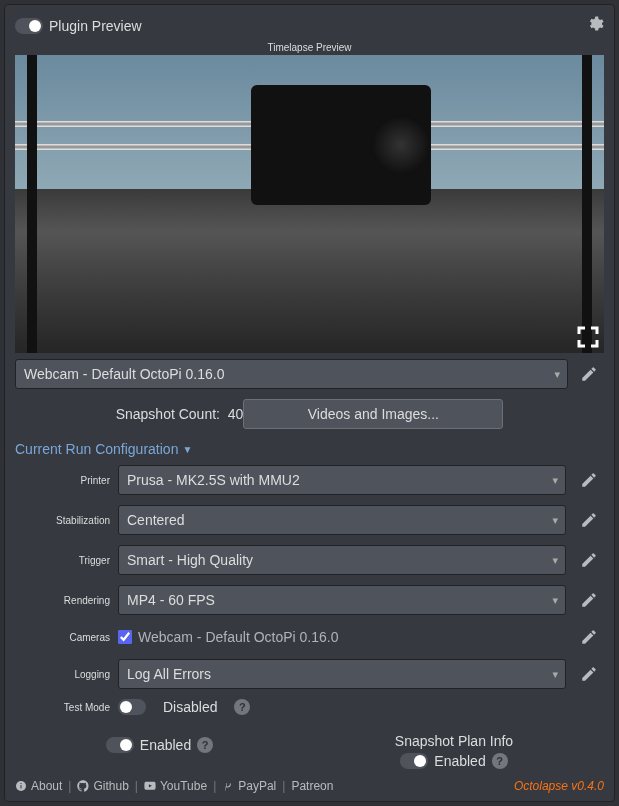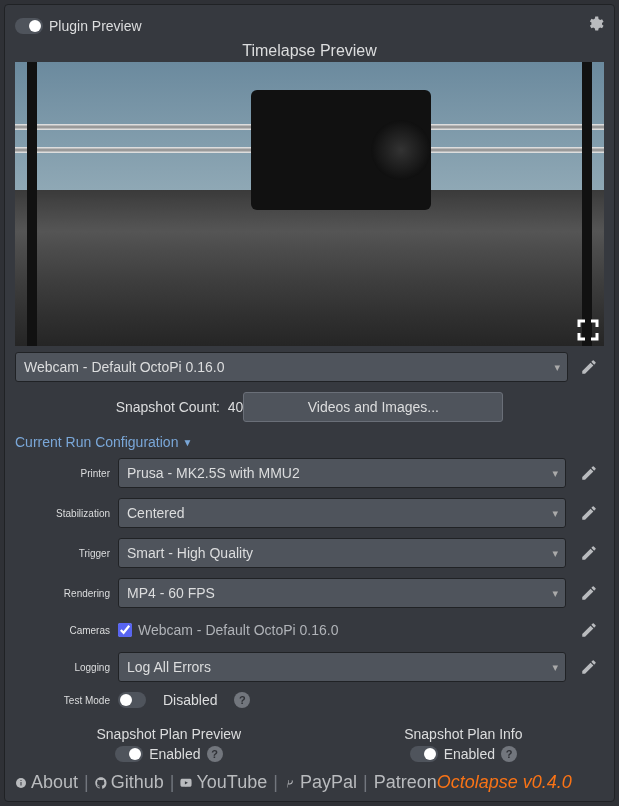--- a/index.html
+++ b/index.html
@@ -49,21 +49,21 @@
     position: relative; display: inline-block;
   }
   .toggle-off::after {
     content: ""; position: absolute; width: 12px; height: 12px;
     border-radius: 50%; background: #fff; top: 2px; left: 2px;
   }
   .gear-icon svg { width: 18px; height: 18px; fill: #b9bbbe; }
   .preview-title {
     text-align: center;
     color: #dcddde;
-    font-size: 16px;
+    font-size: 10px;
     margin-bottom: 2px;
   }
   .preview-box {
     position: relative;
     width: 100%;
     height: 298px;
     background: #1e1f22;
     overflow: hidden;
   }
   .img-sim {
@@ -152,22 +152,22 @@
     color:#2f3136;display:inline-flex;align-items:center;justify-content:center;
     font-size:11px;font-weight:bold;cursor:pointer;
   }
   .bottom-previews {
     display:flex; justify-content:space-around; margin-top:8px;
   }
   .preview-col { text-align:center; color:#dcddde; }
   .preview-col .sub { display:flex; align-items:center; justify-content:center; gap:6px; margin-top:4px; }
   .footer {
     margin-top:auto;
-    display:flex; align-items:center;
-    font-size:18px; color:#b9bbbe; padding-top:10px;
+    display:flex; justify-content:space-between; align-items:center;
+    font-size:12px; color:#b9bbbe; padding-top:10px;
   }
   .footer-links { display:flex; gap:6px; align-items:center; flex-wrap:wrap; }
   .footer-links .sep { color:#72767d; }
   .footer-links a { color:#b9bbbe; text-decoration:none; display:inline-flex; align-items:center; gap:4px; cursor:pointer; }
   .footer-links svg { width:12px; height:12px; fill:#b9bbbe; }
   .version { font-style: italic; color:#f97316; }
 </style>
 </head>
 <body>
 
@@ -323,21 +323,20 @@
         <span class="toggle-off"></span>
         <span>Disabled</span>
         <span class="help-icon">?</span>
       </div>
     </div>
 
   </div>
 
   <div class="bottom-previews">
     <div class="preview-col">
-      <div>Snapshot Plan Preview</div>
       <div class="sub">
         <span class="toggle-on"></span>
         <span>Enabled</span>
         <span class="help-icon">?</span>
       </div>
     </div>
     <div class="preview-col">
       <div>Snapshot Plan Info</div>
       <div class="sub">
         <span class="toggle-on"></span>

